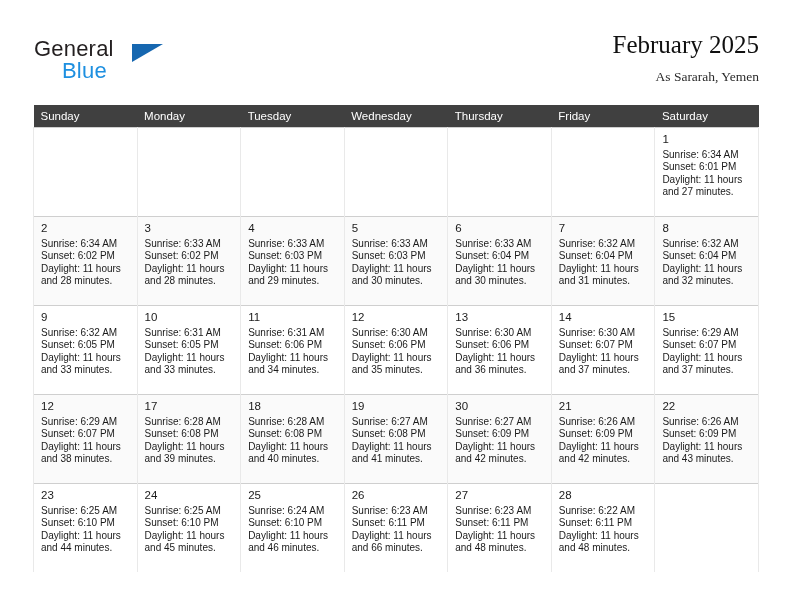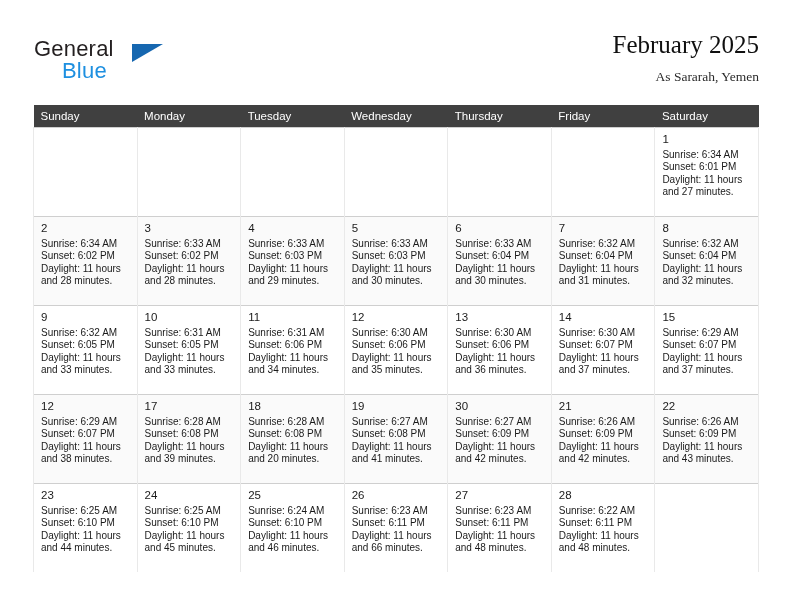--- a/index.html
+++ b/index.html
@@ -386,21 +386,21 @@
             </div>
           </div>
         </td>
         <td>
           <div class="cell-inner">
             <div class="daynum">18</div>
             <div class="detail">
               <div>Sunrise: 6:28 AM</div>
               <div>Sunset: 6:08 PM</div>
               <div>Daylight: 11 hours</div>
-              <div>and 20 minutes.</div>
+              <div>and 40 minutes.</div>
             </div>
           </div>
         </td>
         <td>
           <div class="cell-inner">
             <div class="daynum">19</div>
             <div class="detail">
               <div>Sunrise: 6:27 AM</div>
               <div>Sunset: 6:08 PM</div>
               <div>Daylight: 11 hours</div>

